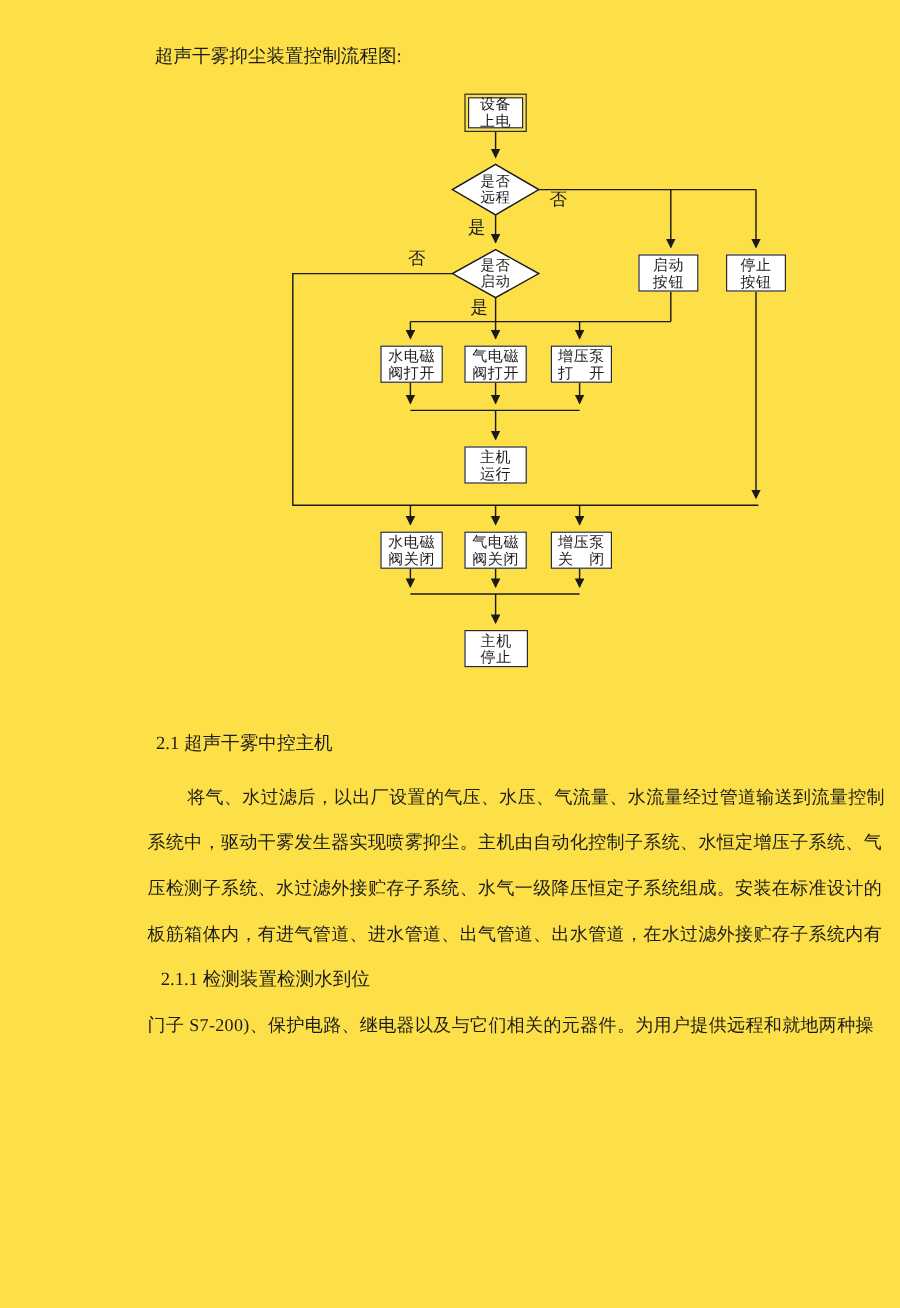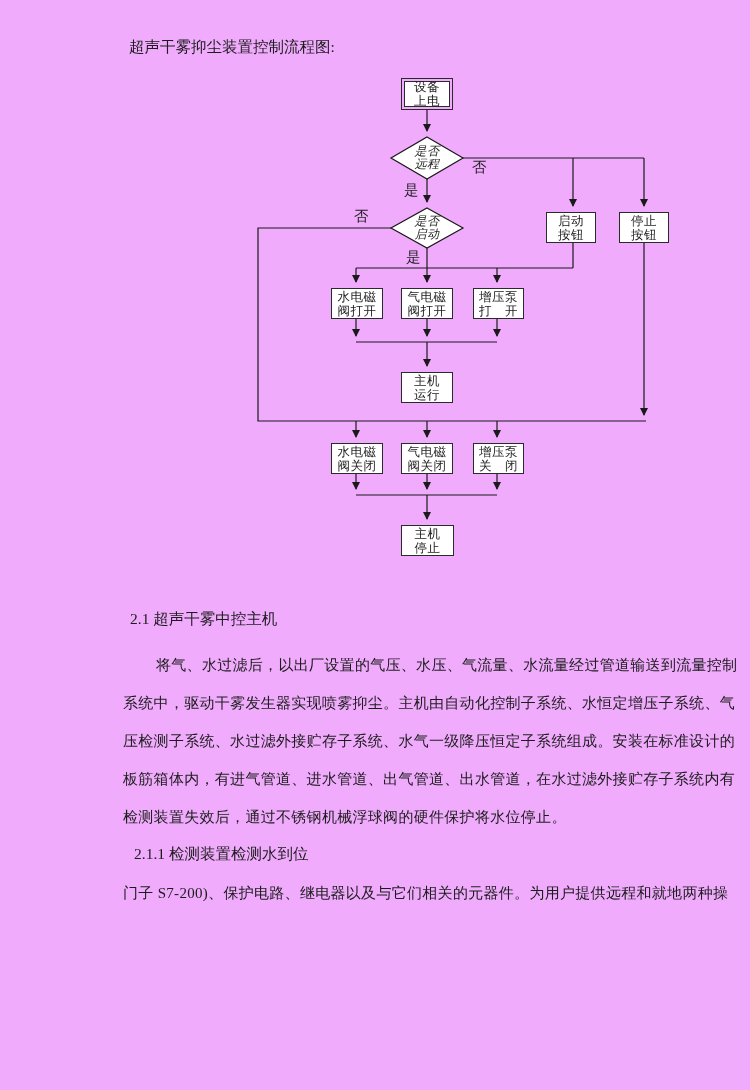--- a/index.html
+++ b/index.html
@@ -1,41 +1,40 @@
 <!DOCTYPE html>
 <html><head>
 <meta charset="utf-8">
 <style>
   html,body { margin:0; padding:0; background:#ffffff; }
   .page {
-    position:relative; width:750px; height:1090px; background:#f0abfc;
+    position:relative; width:750px; height:1090px; background:#fde047;
     font-family:"Liberation Serif","DejaVu Serif",serif; color:#1c1c1c;
     overflow:hidden;
   }
   .doc-title { position:absolute; left:129px; top:37px; font-size:15.5px; white-space:nowrap; }
 
   
-  .fc { position:absolute; left:16px; top:0; width:688px; height:580px; }
+  .fc { position:absolute; left:2px; top:0; width:688px; height:580px; }
   .fc svg { position:absolute; left:0; top:0; }
   .fc-node {
     position:absolute; background:#fff; border:1px solid #2a2a2a; box-sizing:border-box;
     display:flex; flex-direction:column; align-items:center; justify-content:center;
     font-size:12.5px; line-height:14px; text-align:center; letter-spacing:0.5px;
   }
   .fc-node.double { background:transparent; }
   .fc-node.double .inner {
     position:absolute; left:2px; top:2px; right:2px; bottom:2px;
     border:1px solid #2a2a2a; background:#fff;
     display:flex; flex-direction:column; align-items:center; justify-content:center;
   }
   .fc-dlabel {
     position:absolute; font-size:12px; line-height:13.5px; text-align:center;
     display:flex; flex-direction:column; align-items:center; justify-content:center;
     letter-spacing:0.5px;
-    font-style:italic;
   }
   .fc-branch { position:absolute; font-size:14.5px; line-height:15px; }
 
   
   .body-text { position:absolute; left:123px; top:585px; width:620px;margin-top:24px; }
   .bt-h  { height:45px; font-size:15.5px; white-space:nowrap; padding-left:7px; box-sizing:border-box; }
   .bt-h2 { height:38px; font-size:15.5px; white-space:nowrap; padding-left:11px; box-sizing:border-box; }
   .bt-line { height:38px; line-height:22px; font-size:15px; letter-spacing:0.3px; white-space:nowrap; }
   .ind1 { padding-left:33px; }
   .ind2 { padding-left:42px; }
@@ -154,18 +153,17 @@
       <span>停止</span>
     </div>
   </div>
 
   <div class="body-text">
     <div class="bt-h">2.1 超声干雾中控主机</div>
     <div class="bt-line ind1">将气、水过滤后，以出厂设置的气压、水压、气流量、水流量经过管道输送到流量控制</div>
     <div class="bt-line">系统中，驱动干雾发生器实现喷雾抑尘。主机由自动化控制子系统、水恒定增压子系统、气</div>
     <div class="bt-line">压检测子系统、水过滤外接贮存子系统、水气一级降压恒定子系统组成。安装在标准设计的</div>
     <div class="bt-line">板筋箱体内，有进气管道、进水管道、出气管道、出水管道，在水过滤外接贮存子系统内有</div>
-    <div class="bt-line">检测装置失效后，通过不锈钢机械浮球阀的硬件保护将水位停止。</div>
     <div class="bt-h2">2.1.1 检测装置检测水到位</div>
     <div class="bt-line">门子 S7-200)、保护电路、继电器以及与它们相关的元器件。为用户提供远程和就地两种操</div>
   </div>
 
 </div>
 
 </body></html>

